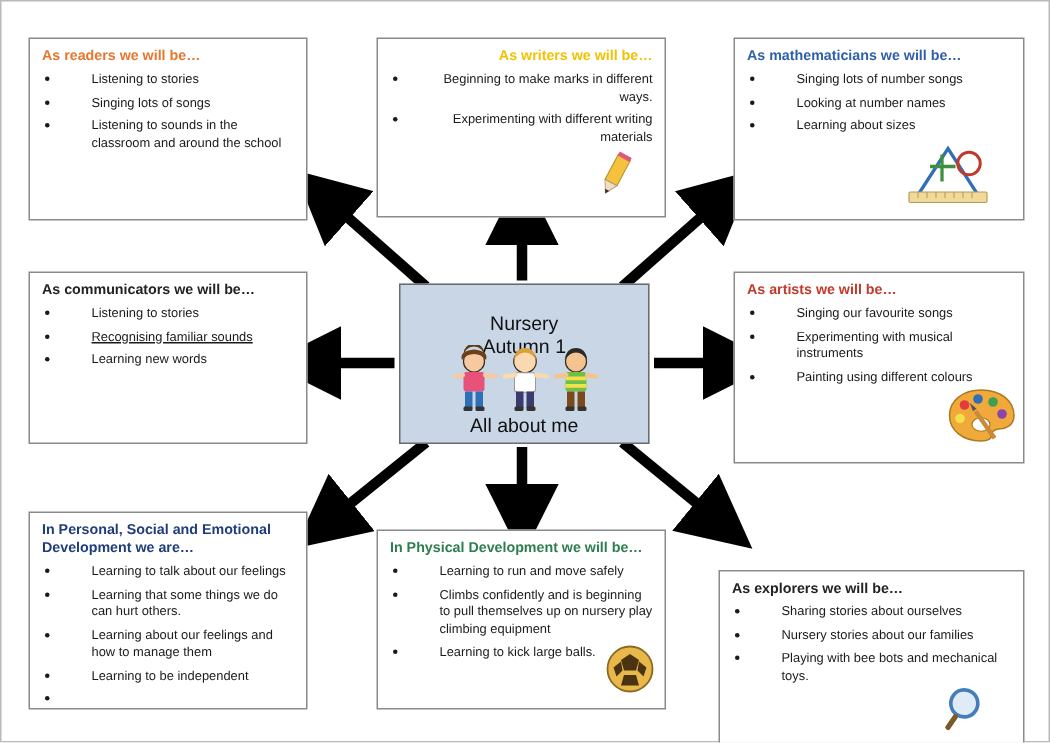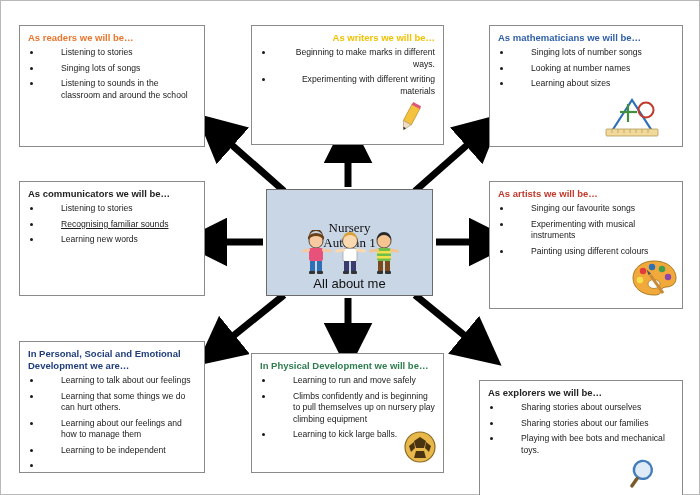--- a/index.html
+++ b/index.html
@@ -81,22 +81,21 @@
     background: #c8d6e6;
     border: 1px solid #6b6b6b;
     box-sizing: border-box;
     text-align: center;
   }
   #center .ctitle {
     font-size: 13px;
     line-height: 15px;
     color: #111111;
     padding-top: 18px;
-    font-family: Liberation Serif, serif;
-    margin-top: 12px;
+    font-family: Liberation Sans, sans-serif;
   }
   #center .cfoot {
     font-size: 13px;
     line-height: 15px;
     color: #111111;
     position: absolute;
     left: 0;
     right: 0;
     bottom: 4px;
   }
@@ -308,21 +307,21 @@
         <polygon points="28,16 23,12 22,18 26,22" fill="#4a3310"></polygon>
         <polygon points="13,21 21,21 23,28 11,28" fill="#4a3310"></polygon>
       </svg>
     </div>
   </div>
 
   <div class="box" style="left:478px; top:352px; width:204px; height:118px;margin-top:27px;">
     <div class="title t-dark">As explorers we will be…</div>
     <ul>
       <li>Sharing stories about ourselves</li>
-      <li>Sharing stories about our families</li>
+      <li>Nursery stories about our families</li>
       <li>Playing with bee bots and mechanical toys.</li>
     </ul>
     <div class="clip" style="right:20px; bottom:2px;">
       <svg viewBox="0 0 44 34" width="44" height="34">
         <g transform="rotate(35 22 17)">
           <circle cx="22" cy="12" r="9" fill="#dceaf7" stroke="#2f6fb5" stroke-width="2.4" opacity="0.9"></circle>
           <rect x="20.5" y="21" width="3.5" height="12" rx="1.4" fill="#7a5a2a"></rect>
         </g>
       </svg>
     </div>

